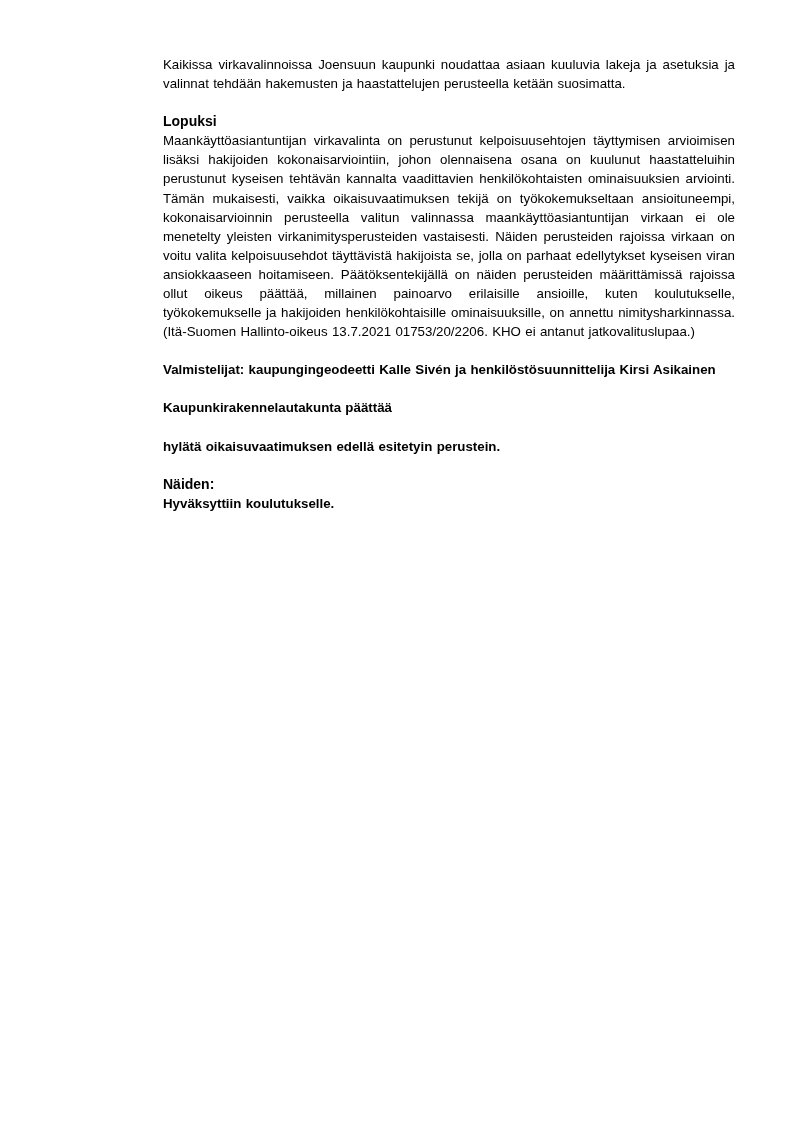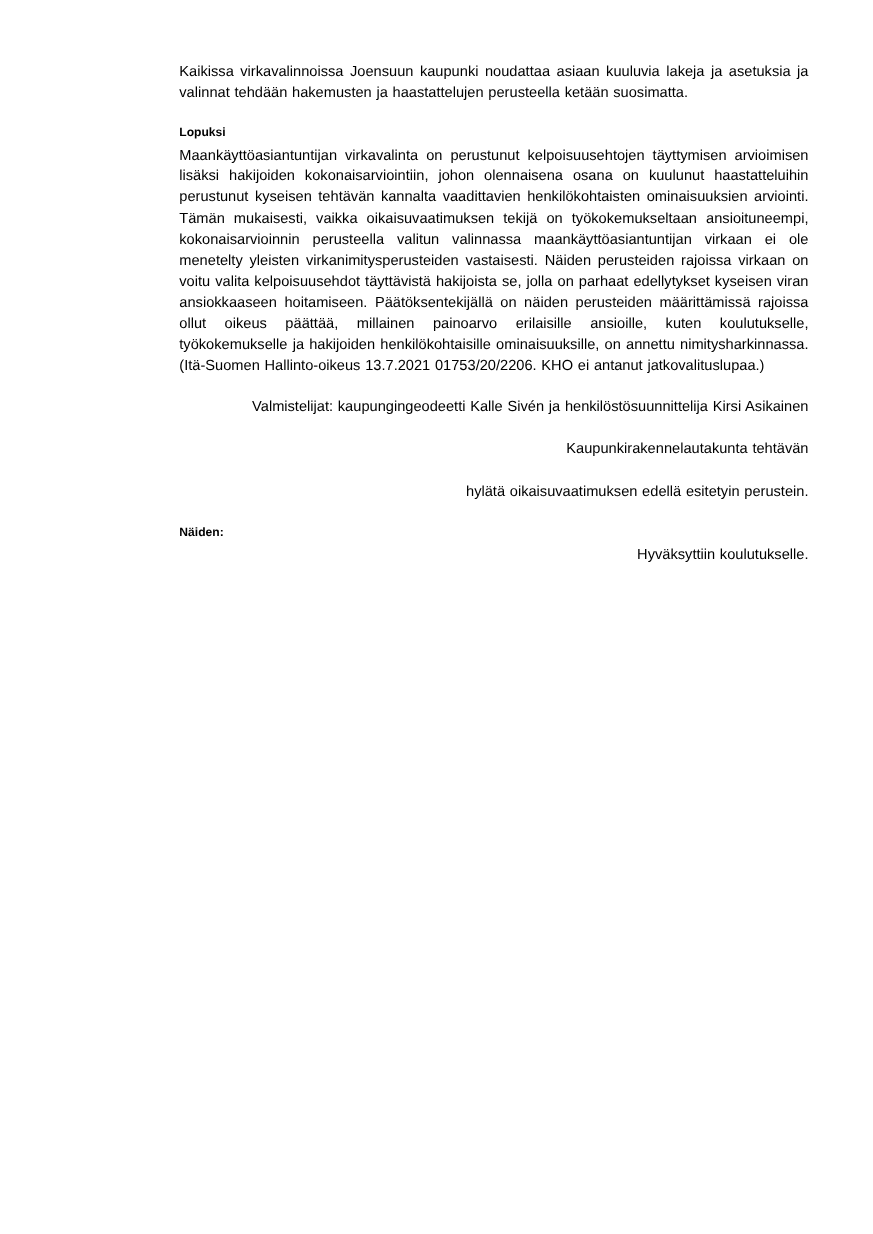--- a/index.html
+++ b/index.html
@@ -38,27 +38,28 @@
     word-spacing: 0.6px;
   }
   .para {
     margin-bottom: 0;
   }
   .gap {
     height: 19px;
   }
   h3 {
     margin: 0;
-    font-size: 11px;
+    font-size: 14px;
     line-height: 19.1px;
     font-weight: bold;
     text-align: left;
   }
   .noj {
-    text-align: right;
+    text-align: left;
+    font-weight: bold;
   }
 </style>
 </head>
 <body>
 
 <div class="page">
   <div class="content">
 
     <p class="para">Kaikissa virkavalinnoissa Joensuun kaupunki noudattaa asiaan kuuluvia lakeja ja asetuksia ja valinnat tehdään hakemusten ja haastattelujen perusteella ketään suosimatta.</p>
 
@@ -66,21 +67,21 @@
 
     <h3>Lopuksi</h3>
     <p class="para">Maankäyttöasiantuntijan virkavalinta on perustunut kelpoisuusehtojen täyttymisen arvioimisen lisäksi hakijoiden kokonaisarviointiin, johon olennaisena osana on kuulunut haastatteluihin perustunut kyseisen tehtävän kannalta vaadittavien henkilökohtaisten ominaisuuksien arviointi. Tämän mukaisesti, vaikka oikaisuvaatimuksen tekijä on työkokemukseltaan ansioituneempi, kokonaisarvioinnin perusteella valitun valinnassa maankäyttöasiantuntijan virkaan ei ole menetelty yleisten virkanimitysperusteiden vastaisesti. Näiden perusteiden rajoissa virkaan on voitu valita kelpoisuusehdot täyttävistä hakijoista se, jolla on parhaat edellytykset kyseisen viran ansiokkaaseen hoitamiseen. Päätöksentekijällä on näiden perusteiden määrittämissä rajoissa ollut oikeus päättää, millainen painoarvo erilaisille ansioille, kuten koulutukselle, työkokemukselle ja hakijoiden henkilökohtaisille ominaisuuksille, on annettu nimitysharkinnassa. (Itä-Suomen Hallinto-oikeus 13.7.2021 01753/20/2206. KHO ei antanut jatkovalituslupaa.)</p>
 
     <div class="gap"></div>
 
     <p class="para noj">Valmistelijat: kaupungingeodeetti Kalle Sivén ja henkilöstösuunnittelija Kirsi Asikainen</p>
 
     <div class="gap"></div>
 
-    <p class="para noj">Kaupunkirakennelautakunta tehtävän</p>
+    <p class="para noj">Kaupunkirakennelautakunta päättää</p>
 
     <div class="gap"></div>
 
     <p class="para noj">hylätä oikaisuvaatimuksen edellä esitetyin perustein.</p>
 
     <div class="gap"></div>
 
     <h3>Näiden:</h3>
     <p class="para noj">Hyväksyttiin koulutukselle.</p>
 

